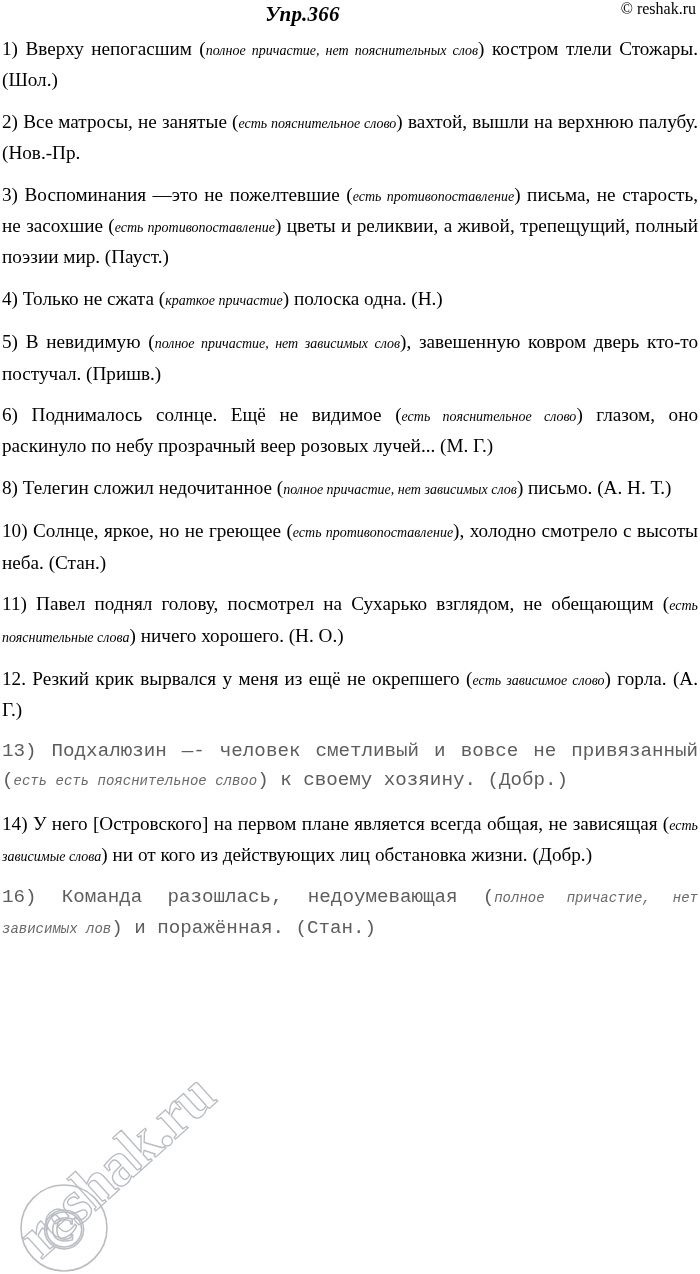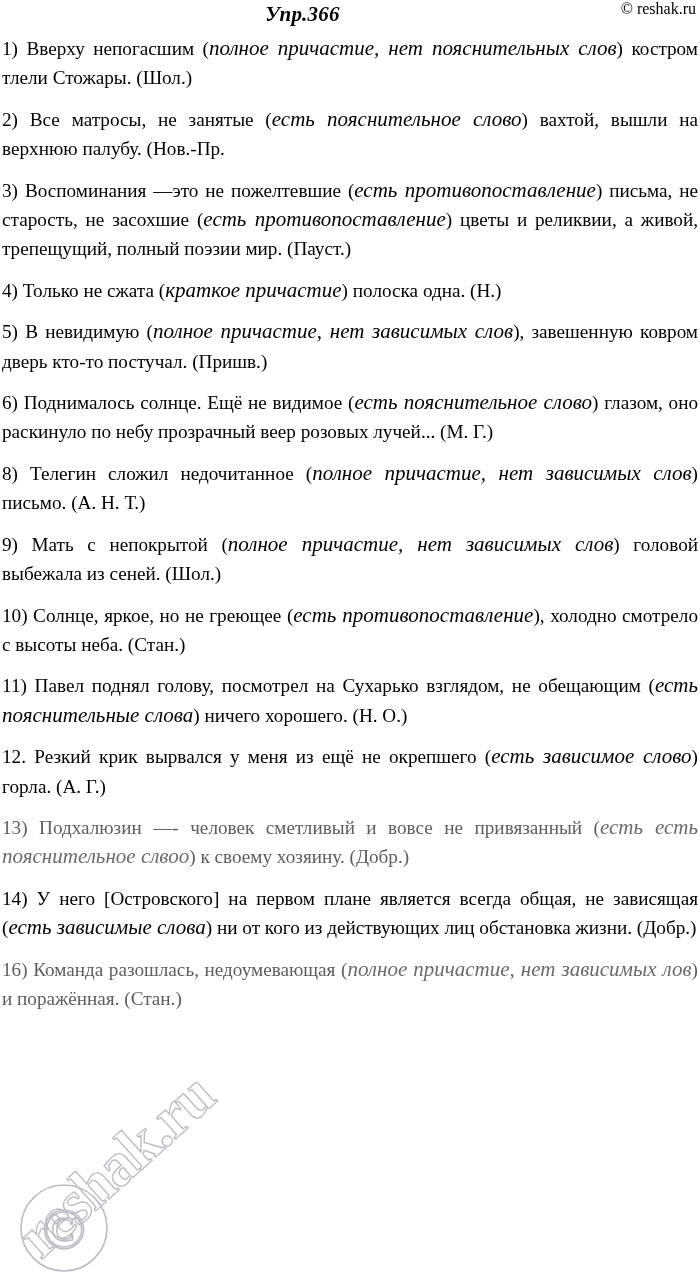--- a/index.html
+++ b/index.html
@@ -64,26 +64,27 @@
   .para {
     margin: 0 0 12px 0;
     text-align: justify;
     text-indent: 0;
   }
   .para:last-child { margin-bottom: 0; }
 
   
   .para .note {
     font-style: italic;
-    font-size: 21px;
+    font-size: 14px;
   }
 
   
   .faded {
     color: #5d5d5d;
+    font-family: Liberation Mono, monospace;
   }
   .faded .note,
   .faded .note-sm {
     color: #6a6a6a;
   }
 
   
   .watermark {
     position: absolute;
     left: -6px;
@@ -142,21 +143,20 @@
   </div>
 
   <div class="content" id="exercise-list">
       <p class="para"><span>1)</span><span class=""> Вверху непогасшим (</span><span class="note">полное причастие, нет пояснительных слов</span><span class="">) костром тлели Стожары. (Шол.)</span></p>
       <p class="para"><span>2)</span><span class=""> Все матросы, не занятые (</span><span class="note">есть пояснительное слово</span><span class="">) вахтой, вышли на верхнюю палубу. (Нов.-Пр.</span></p>
       <p class="para"><span>3)</span><span class=""> Воспоминания —это не пожелтевшие (</span><span class="note">есть противопоставление</span><span class="">) письма, не старость, не засохшие (</span><span class="note">есть противопоставление</span><span class="">) цветы и реликвии, а живой, трепещущий, полный поэзии мир. (Пауст.)</span></p>
       <p class="para"><span>4)</span><span class=""> Только не сжата (</span><span class="note">краткое причастие</span><span class="">) полоска одна. (Н.)</span></p>
       <p class="para"><span>5)</span><span class=""> В невидимую (</span><span class="note">полное причастие, нет зависимых слов</span><span class="">), завешенную ковром дверь кто-то постучал. (Пришв.)</span></p>
       <p class="para"><span>6)</span><span class=""> Поднималось солнце. Ещё не видимое (</span><span class="note">есть пояснительное слово</span><span class="">) глазом, оно раскинуло по небу прозрачный веер розовых лучей... (М. Г.)</span></p>
       <p class="para"><span>8)</span><span class=""> Телегин сложил недочитанное (</span><span class="note">полное причастие, нет зависимых слов</span><span class="">) письмо. (А. Н. Т.)</span></p>
-      <p class="para"><span>9)</span><span class=""> Мать с непокрытой (</span><span class="note">полное причастие, нет зависимых слов</span><span class="">) головой выбежала из сеней. (Шол.)</span></p>
       <p class="para"><span>10)</span><span class=""> Солнце, яркое, но не греющее (</span><span class="note">есть противопоставление</span><span class="">), холодно смотрело с высоты неба. (Стан.)</span></p>
       <p class="para"><span>11)</span><span class=""> Павел поднял голову, посмотрел на Сухарько взглядом, не обещающим (</span><span class="note">есть пояснительные слова</span><span class="">) ничего хорошего. (Н. О.)</span></p>
       <p class="para"><span>12.</span><span class=""> Резкий крик вырвался у меня из ещё не окрепшего (</span><span class="note">есть зависимое слово</span><span class="">) горла. (А. Г.)</span></p>
       <p class="para faded"><span>13)</span><span class=""> Подхалюзин —- человек сметливый и вовсе не привязанный (</span><span class="note">есть есть пояснительное слвоо</span><span class="">) к своему хозяину. (Добр.)</span></p>
       <p class="para"><span>14)</span><span class=""> У него [Островского] на первом плане является всегда общая, не зависящая (</span><span class="note">есть зависимые слова</span><span class="">) ни от кого из действующих лиц обстановка жизни. (Добр.)</span></p>
       <p class="para faded"><span>16)</span><span class=""> Команда разошлась, недоумевающая (</span><span class="note">полное причастие, нет зависимых лов</span><span class="">) и поражённая. (Стан.)</span></p>
     </div>
 
 </div>
 

